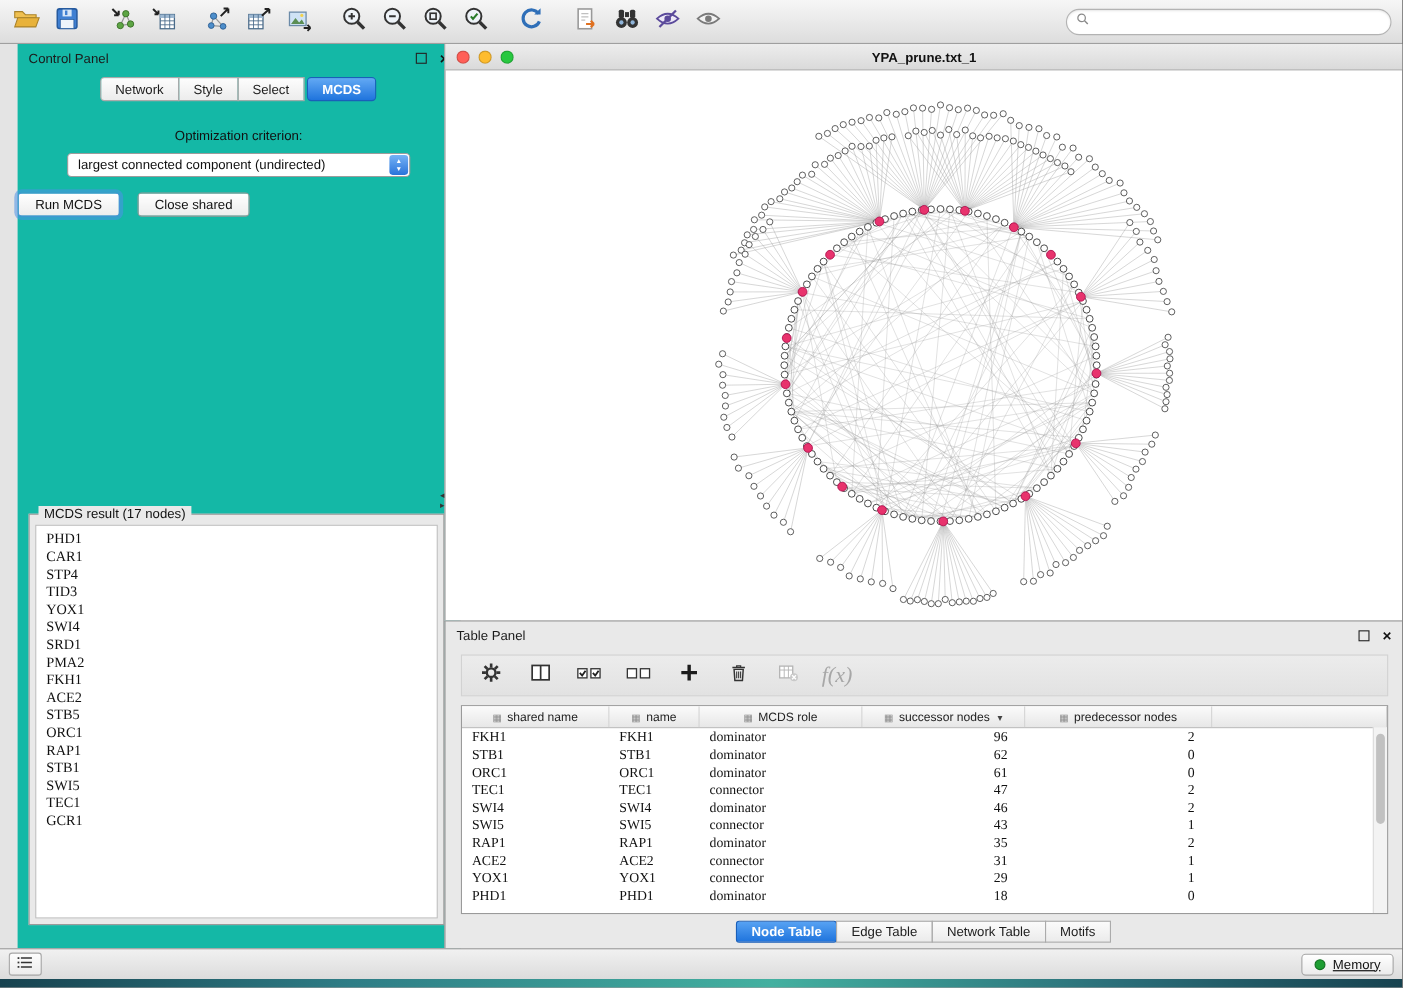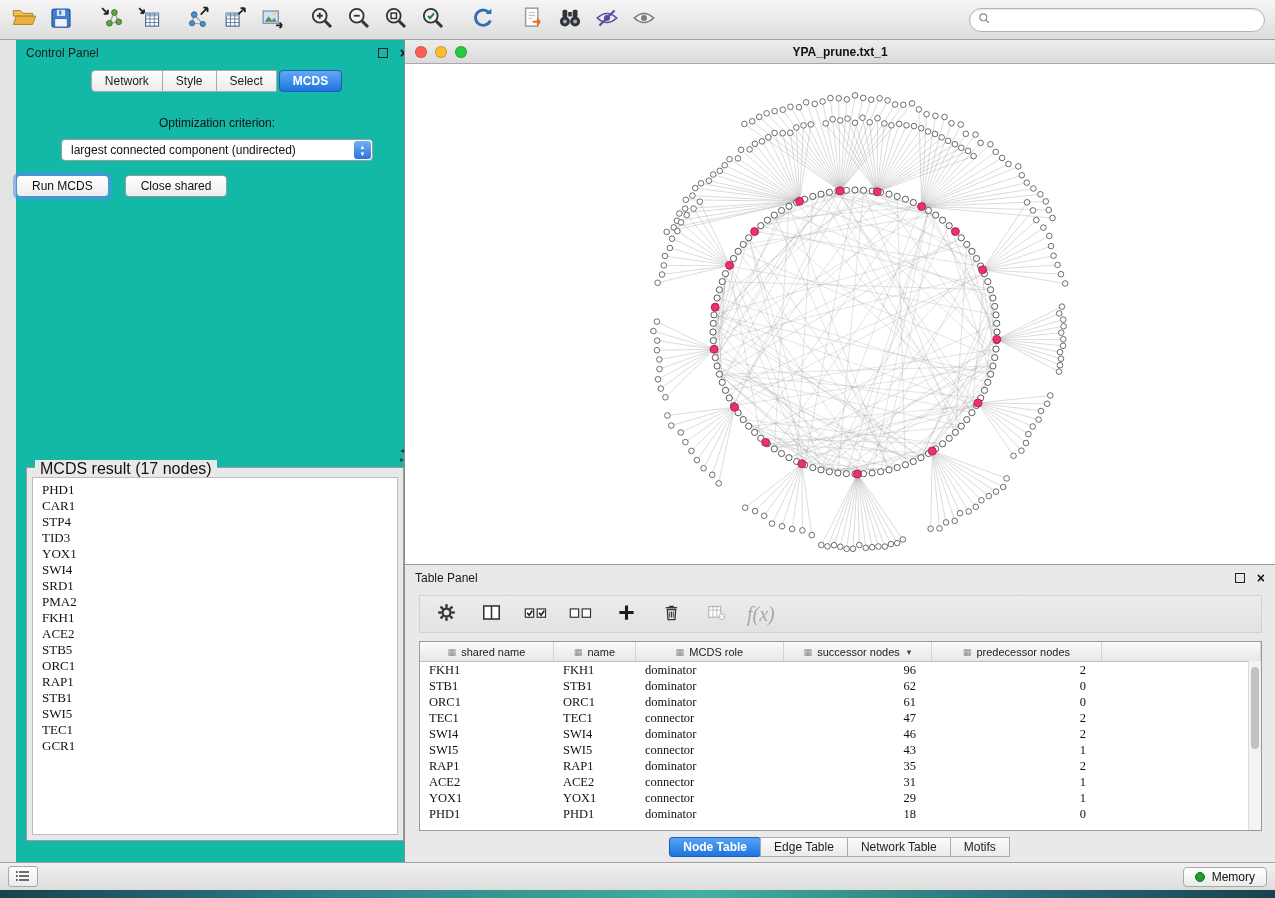--- a/index.html
+++ b/index.html
@@ -20,21 +20,21 @@
   .tab{font-size:12px;padding:3px 13px;border:1px solid #aaaaaa;background:linear-gradient(#fdfdfd,#ececec);color:#1c1c1c;margin-left:-1px;}
   .tab:first-child{border-radius:4px 0 0 4px;}
   .tab.active{background:linear-gradient(#63a9f4,#1f74dd);color:#fff;border:1px solid #1a5fb9;border-radius:4px;font-weight:bold;margin-left:2px;}
   .opt-label{text-align:center;font-size:12px;margin-top:24px;color:#111;}
   .dropdown{margin:9px auto 0;width:312px;height:22px;background:#fff;border:1px solid #9c9c9c;border-radius:4px;display:flex;align-items:center;font-size:12px;position:relative;padding-left:9px;box-sizing:border-box;color:#111;}
   .stepper{position:absolute;right:1px;top:1px;bottom:1px;width:17px;border-radius:3px;background:linear-gradient(#74b2f6,#2a74da);display:flex;flex-direction:column;align-items:center;justify-content:center;color:#fff;font-size:6px;line-height:6px;gap:1px;}
   .btn-row{display:flex;justify-content:flex-start;gap:16px;margin-top:14px;}
   .btn{font-size:12px;padding:3px 15px;border:1px solid #989898;border-radius:4px;background:linear-gradient(#ffffff,#ededed);color:#111;}
   .btn.focus{box-shadow:0 0 0 3px rgba(77,145,232,.55);border-color:#4f8fdc;}
   .groupbox{position:absolute;left:10px;width:376px;top:427px;height:372px;border:1px solid #9a9a9a;background:#e9e9e9;}
-  .groupbox-legend{position:absolute;top:-8px;left:8px;background:#e9e9e9;padding:0 5px;font-size:16px;color:#111;}
+  .groupbox-legend{position:absolute;top:-8px;left:8px;background:#e9e9e9;padding:0 5px;font-size:12px;color:#111;}
   .listbox{position:absolute;left:5px;right:5px;top:9px;bottom:5px;background:#fff;border:1px solid #bdbdbd;overflow:hidden;padding-top:4px;}
   .list-item{font-family:"Liberation Serif","DejaVu Serif",serif;font-size:13px;line-height:16px;padding-left:9px;color:#111;}
   .split-handle{position:absolute;left:397px;top:446px;width:10px;display:flex;flex-direction:column;align-items:center;font-size:8px;color:#333;line-height:9px;z-index:5;}
   
   .network-window{position:absolute;left:404px;top:40px;right:0;height:524px;background:#fff;box-sizing:border-box;border-left:1px solid #8d8d8d;}
   .net-titlebar{height:23px;background:linear-gradient(#ededed,#dadada);border-bottom:1px solid #a8a8a8;display:flex;align-items:center;position:relative;}
   .traffic{display:flex;gap:8px;padding-left:10px;z-index:2;}
   .light{width:12px;height:12px;border-radius:50%;border:1px solid rgba(0,0,0,.18);box-sizing:border-box;}
   .light.red{background:#ff5f57;} .light.yellow{background:#febc2e;} .light.green{background:#28c840;}
   .net-title{position:absolute;left:0;right:0;text-align:center;font-size:12px;font-weight:bold;color:#111;}
@@ -51,21 +51,21 @@
   .hchev{color:#444;font-size:9px;margin-left:2px;}
   .trow{height:16px;}
   .tcell{font-family:"Liberation Serif","DejaVu Serif",serif;font-size:12.5px;color:#111;line-height:16px;padding-left:9px;white-space:nowrap;overflow:hidden;}
   .tcell.num{text-align:right;padding-right:16px;padding-left:0;}
   .vscroll{position:absolute;right:0;top:19px;bottom:0;width:12px;background:#f3f3f3;border-left:1px solid #dcdcdc;}
   .vthumb{position:absolute;left:1.5px;width:8px;top:6px;height:82px;background:#c1c1c1;border-radius:5px;}
   .tp-tabs{position:absolute;left:0;right:0;top:272px;display:flex;justify-content:center;}
   .tp-tab{font-size:12px;padding:2px 13px;border:1px solid #ababab;background:linear-gradient(#fbfbfb,#ebebeb);color:#1c1c1c;margin-left:-1px;}
   .tp-tab.active{background:linear-gradient(#57a2f3,#1f74dd);color:#fff;border:1px solid #1a5fb9;font-weight:bold;border-radius:3px;}
   
-  .statusbar{position:absolute;left:0;top:862px;width:100%;height:28px;background:linear-gradient(#f1f1f1,#dcdcdc);border-top:1px solid #9f9f9f;display:flex;align-items:center;padding:0 8px;box-sizing:border-box;}
+  .statusbar{position:absolute;left:0;top:862px;width:100%;height:28px;background:linear-gradient(#f1f1f1,#dcdcdc);border-top:1px solid #9f9f9f;display:flex;align-items:center;padding:0 8px;box-sizing:border-box;text-decoration:underline;}
   .menu-btn{width:28px;height:19px;border:1px solid #a8a8a8;border-radius:3px;background:linear-gradient(#fdfdfd,#ececec);display:flex;align-items:center;justify-content:center;}
   .memory-btn{margin-left:auto;display:flex;align-items:center;gap:7px;border:1px solid #a8a8a8;border-radius:4px;background:linear-gradient(#ffffff,#ebebeb);padding:2px 11px;font-size:12px;color:#111;}
   .memory-dot{width:10px;height:10px;border-radius:50%;background:#1e9e33;border:1px solid #127022;box-sizing:border-box;}
   .wallpaper{position:absolute;left:0;top:890px;width:100%;height:8px;background:linear-gradient(90deg,#17424f,#2e7d86 25%,#43b0a0 55%,#2a6d78 80%,#17424f);}
 </style>
 </head>
 <body>
 
 <div class="app">
 

